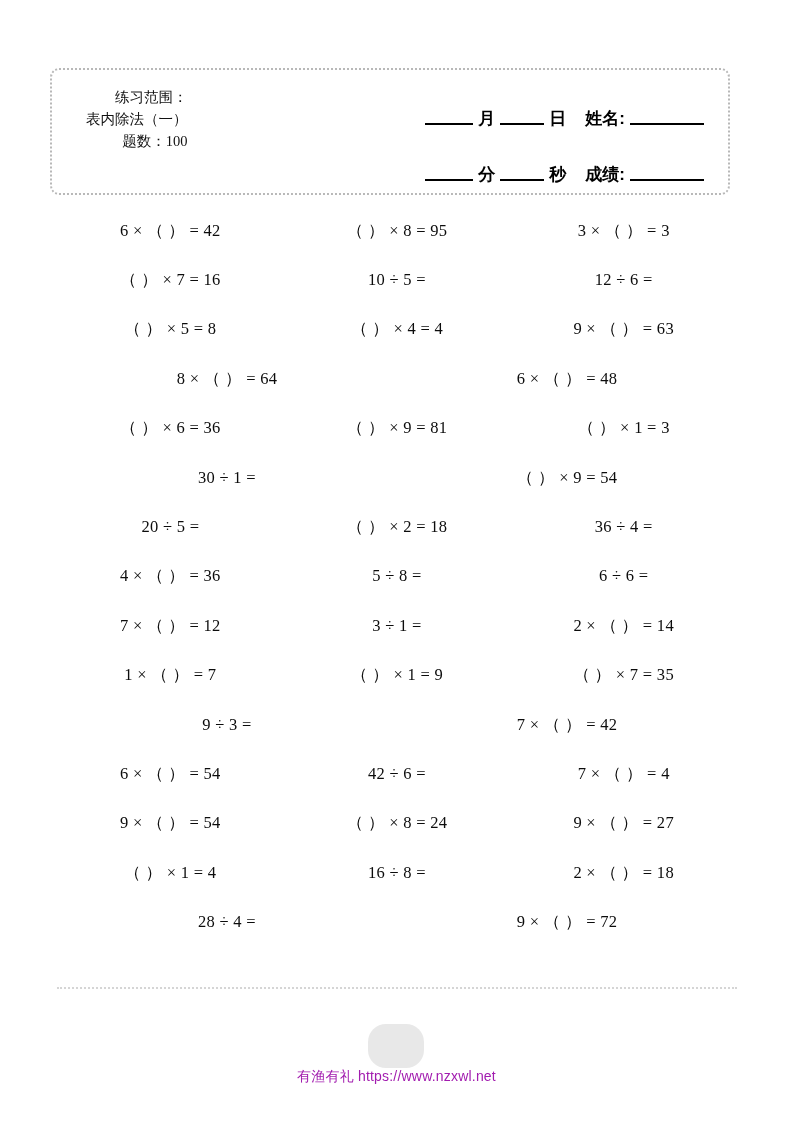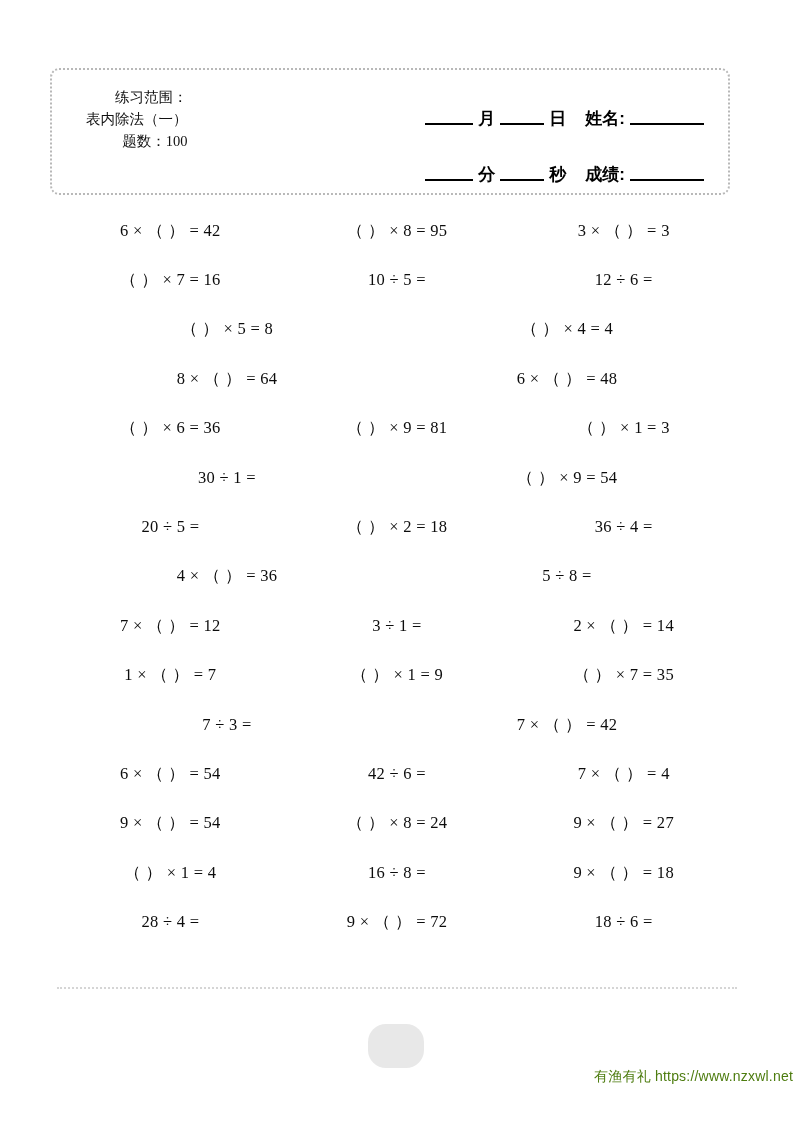--- a/index.html
+++ b/index.html
@@ -119,24 +119,24 @@
     width: 56px;
     height: 44px;
     background: #e8e8e8;
     border-radius: 18px;
   }
   .footer-text {
     position: absolute;
     left: 0;
     top: 1068px;
     width: 793px;
-    text-align: right;
+    text-align: center;
     font-family: "Liberation Sans", "DejaVu Sans", sans-serif;
     font-size: 14px;
-    color: #4d7c0f;
+    color: #a21caf;
     letter-spacing: 0.2px;
   }
 </style>
 </head>
 <body>
 
 <div class="header-box">
   <div class="header-inner">
 
     <div class="practice-block">
@@ -179,20 +179,21 @@
     <div class="prob-cell">3 ×  （     ）  = 3</div>
   </div>
   <div class="prob-row">
     <div class="prob-cell">（     ）  × 7 = 16</div>
     <div class="prob-cell">10 ÷ 5 =</div>
     <div class="prob-cell">12 ÷ 6 =</div>
   </div>
   <div class="prob-row">
     <div class="prob-cell">（     ）  × 5 = 8</div>
     <div class="prob-cell">（     ）  × 4 = 4</div>
+    <div class="prob-cell">9 ×  （     ）  = 63</div>
   </div>
   <div class="prob-row">
     <div class="prob-cell">8 ×  （     ）  = 64</div>
     <div class="prob-cell">6 ×  （     ）  = 48</div>
   </div>
   <div class="prob-row">
     <div class="prob-cell">（     ）  × 6 = 36</div>
     <div class="prob-cell">（     ）  × 9 = 81</div>
     <div class="prob-cell">（     ）  × 1 = 3</div>
   </div>
@@ -201,53 +202,53 @@
     <div class="prob-cell">（     ）  × 9 = 54</div>
   </div>
   <div class="prob-row">
     <div class="prob-cell">20 ÷ 5 =</div>
     <div class="prob-cell">（     ）  × 2 = 18</div>
     <div class="prob-cell">36 ÷ 4 =</div>
   </div>
   <div class="prob-row">
     <div class="prob-cell">4 ×  （     ）  = 36</div>
     <div class="prob-cell">5 ÷ 8 =</div>
+    <div class="prob-cell">6 ÷ 6 =</div>
   </div>
   <div class="prob-row">
     <div class="prob-cell">7 ×  （     ）  = 12</div>
     <div class="prob-cell">3 ÷ 1 =</div>
     <div class="prob-cell">2 ×  （     ）  = 14</div>
   </div>
   <div class="prob-row">
     <div class="prob-cell">1 ×  （     ）  = 7</div>
     <div class="prob-cell">（     ）  × 1 = 9</div>
     <div class="prob-cell">（     ）  × 7 = 35</div>
   </div>
   <div class="prob-row">
-    <div class="prob-cell">7 ÷ 3 =</div>
+    <div class="prob-cell">9 ÷ 3 =</div>
     <div class="prob-cell">7 ×  （     ）  = 42</div>
   </div>
   <div class="prob-row">
     <div class="prob-cell">6 ×  （     ）  = 54</div>
     <div class="prob-cell">42 ÷ 6 =</div>
     <div class="prob-cell">7 ×  （     ）  = 4</div>
   </div>
   <div class="prob-row">
     <div class="prob-cell">9 ×  （     ）  = 54</div>
     <div class="prob-cell">（     ）  × 8 = 24</div>
     <div class="prob-cell">9 ×  （     ）  = 27</div>
   </div>
   <div class="prob-row">
     <div class="prob-cell">（     ）  × 1 = 4</div>
     <div class="prob-cell">16 ÷ 8 =</div>
-    <div class="prob-cell">9 ×  （     ）  = 18</div>
+    <div class="prob-cell">2 ×  （     ）  = 18</div>
   </div>
   <div class="prob-row">
     <div class="prob-cell">28 ÷ 4 =</div>
     <div class="prob-cell">9 ×  （     ）  = 72</div>
-    <div class="prob-cell">18 ÷ 6 =</div>
   </div>
 
 </div>
 
 <div class="footer-divider"></div>
 <div class="footer-blob"></div>
 <div class="footer-text">有渔有礼 https://www.nzxwl.net</div>
 
 </body></html>

